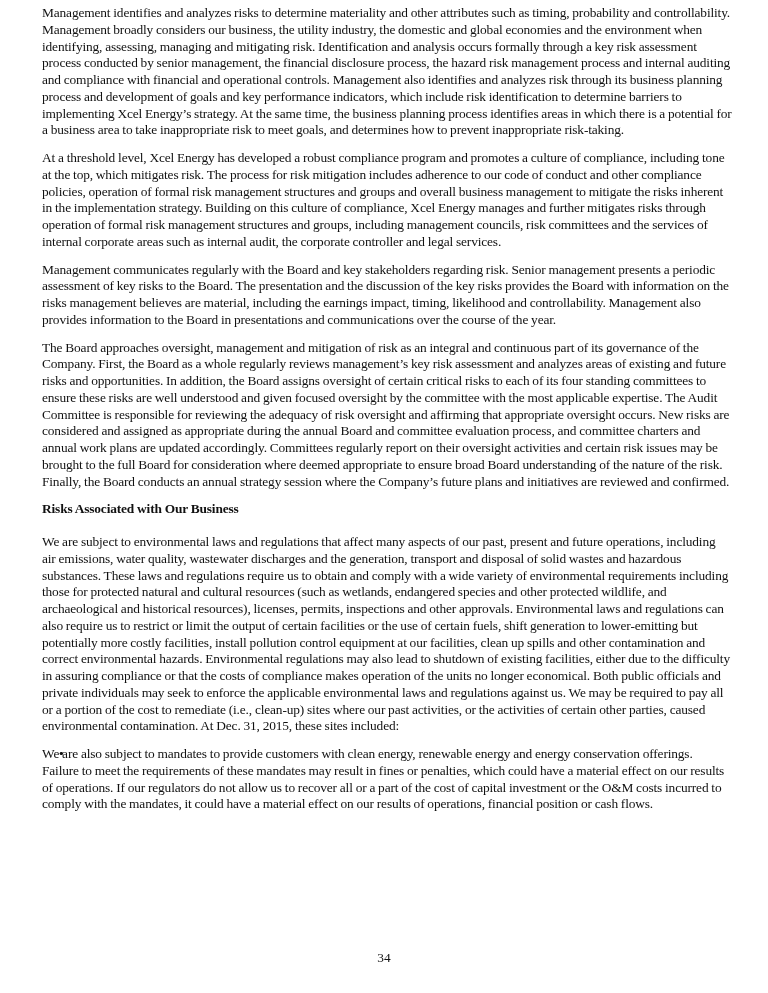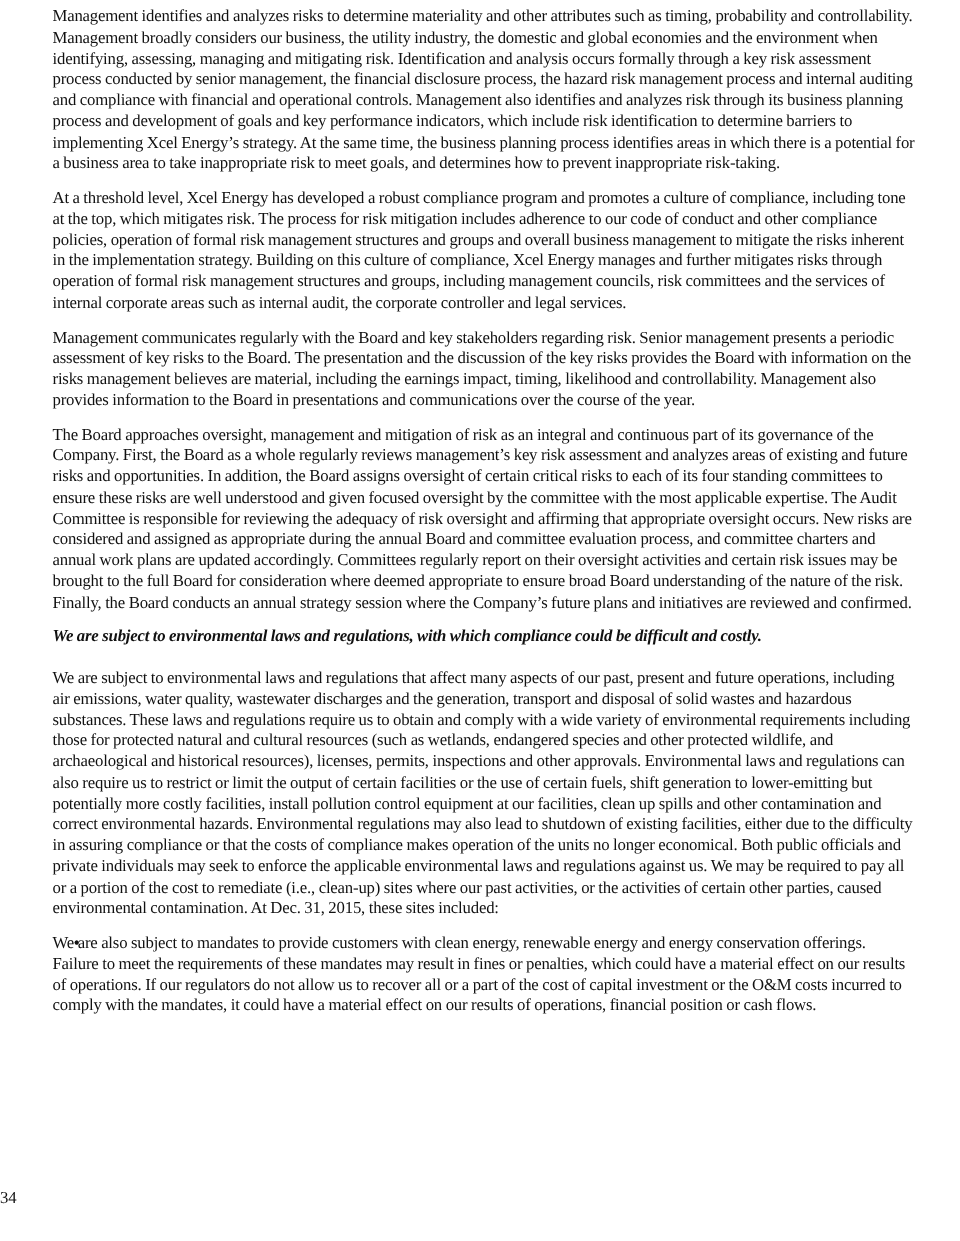--- a/index.html
+++ b/index.html
@@ -53,39 +53,40 @@
     ul.bullets li .bullet {
       position: absolute;
       left: 17px;
       top: 0;
     }
     .page-number {
       position: absolute;
       top: 950px;
       left: 0;
       width: 768px;
+      text-align: center;
       font-size: 13.4px;
     }
   </style>
 </head>
 <body>
 
 <div class="page">
 
   <p>Management identifies and analyzes risks to determine materiality and other attributes such as timing, probability and controllability. Management broadly considers our business, the utility industry, the domestic and global economies and the environment when identifying, assessing, managing and mitigating risk.  Identification and analysis occurs formally through a key risk assessment process conducted by senior management, the financial disclosure process, the hazard risk management process and internal auditing and compliance with financial and operational controls.  Management also identifies and analyzes risk through its business planning process and development of goals and key performance indicators, which include risk identification to determine barriers to implementing Xcel Energy’s strategy.  At the same time, the business planning process identifies areas in which there is a potential for a business area to take inappropriate risk to meet goals, and determines how to prevent inappropriate risk-taking.</p>
 
   <p>At a threshold level, Xcel Energy has developed a robust compliance program and promotes a culture of compliance, including tone at the top, which mitigates risk.  The process for risk mitigation includes adherence to our code of conduct and other compliance policies, operation of formal risk management structures and groups and overall business management to mitigate the risks inherent in the implementation strategy.  Building on this culture of compliance, Xcel Energy manages and further mitigates risks through operation of formal risk management structures and groups, including management councils, risk committees and the services of internal corporate areas such as internal audit, the corporate controller and legal services.</p>
 
   <p>Management communicates regularly with the Board and key stakeholders regarding risk.  Senior management presents a periodic assessment of key risks to the Board.  The presentation and the discussion of the key risks provides the Board with information on the risks management believes are material, including the earnings impact, timing, likelihood and controllability.  Management also provides information to the Board in presentations and communications over the course of the year.</p>
 
   <p>The Board approaches oversight, management and mitigation of risk as an integral and continuous part of its governance of the Company. First, the Board as a whole regularly reviews management’s key risk assessment and analyzes areas of existing and future risks and opportunities. In addition, the Board assigns oversight of certain critical risks to each of its four standing committees to ensure these risks are well understood and given focused oversight by the committee with the most applicable expertise. The Audit Committee is responsible for reviewing the adequacy of risk oversight and affirming that appropriate oversight occurs. New risks are considered and assigned as appropriate during the annual Board and committee evaluation process, and committee charters and annual work plans are updated accordingly.  Committees regularly report on their oversight activities and certain risk issues may be brought to the full Board for consideration where deemed appropriate to ensure broad Board understanding of the nature of the risk. Finally, the Board conducts an annual strategy session where the Company’s future plans and initiatives are reviewed and confirmed.</p>
 
+  <p class="heading">Risks Associated with Our Business</p>
 
 
-  <p class="subhead-italic">We are subject to environmental laws and regulations, with which compliance could be difficult and costly.</p>
 
   <p>We are subject to environmental laws and regulations that affect many aspects of our past, present and future operations, including air emissions, water quality, wastewater discharges and the generation, transport and disposal of solid wastes and hazardous substances. These laws and regulations require us to obtain and comply with a wide variety of environmental requirements including those for protected natural and cultural resources (such as wetlands, endangered species and other protected wildlife, and archaeological and historical resources), licenses, permits, inspections and other approvals.  Environmental laws and regulations can also require us to restrict or limit the output of certain facilities or the use of certain fuels, shift generation to lower-emitting but potentially more costly facilities, install pollution control equipment at our facilities, clean up spills and other contamination and correct environmental hazards.  Environmental regulations may also lead to shutdown of existing facilities, either due to the difficulty in assuring compliance or that the costs of compliance makes operation of the units no longer economical.  Both public officials and private individuals may seek to enforce the applicable environmental laws and regulations against us.  We may be required to pay all or a portion of the cost to remediate (i.e., clean-up) sites where our past activities, or the activities of certain other parties, caused environmental contamination. At Dec. 31, 2015, these sites included:</p>
 
   <ul class="bullets">
     <li>
       <span class="bullet">•</span>
     </li>
     <li>
       <span class="bullet">•</span>
     </li>

